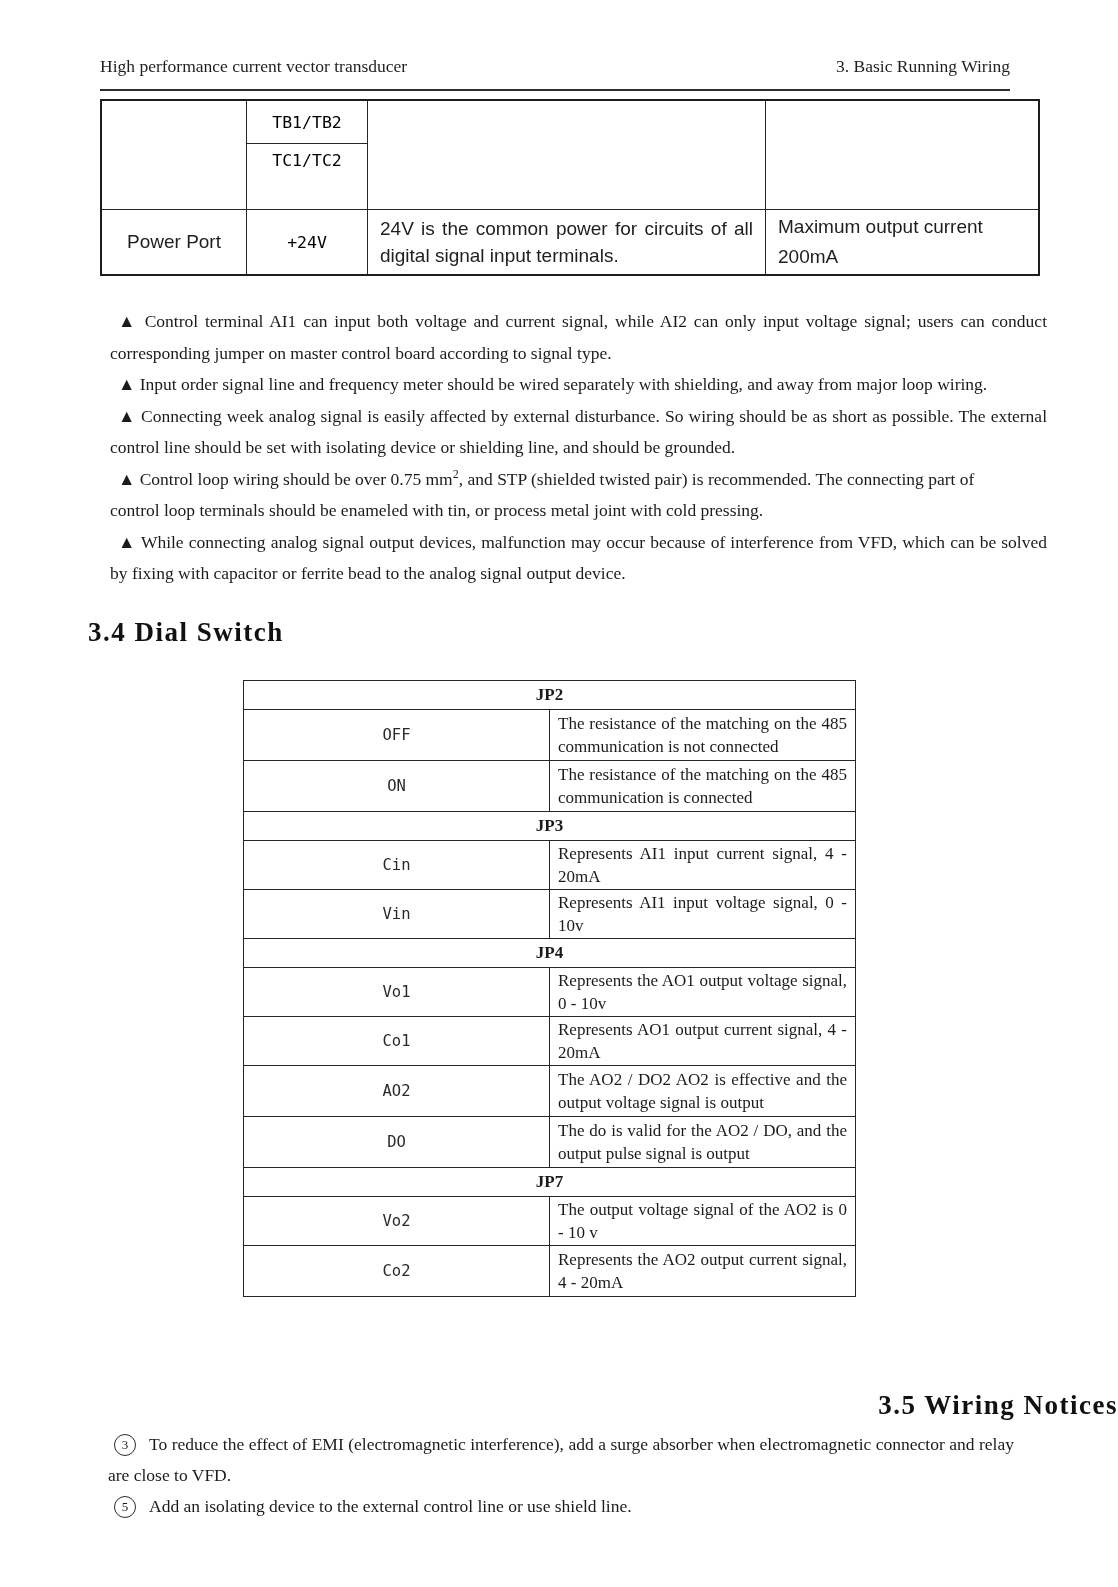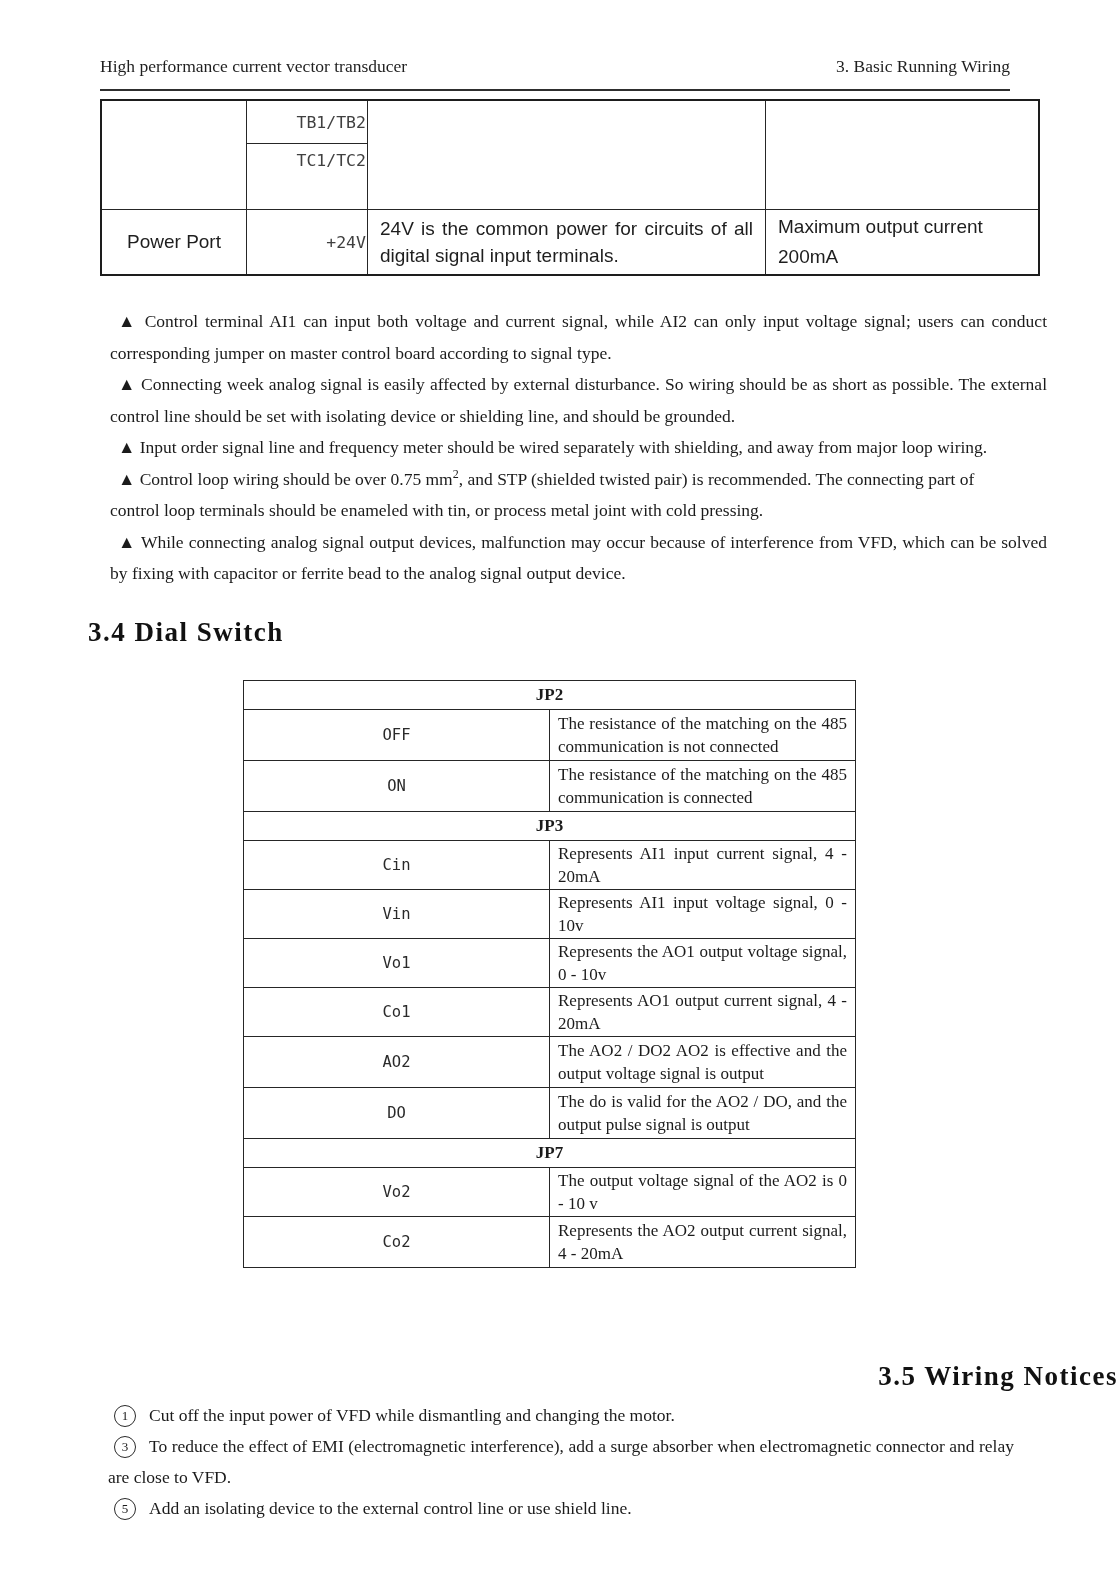--- a/index.html
+++ b/index.html
@@ -15,21 +15,21 @@
     border-bottom:2px solid #2e2e2e; font-size:17.5px; color:#1f1f1f;
   }
   
   table.power-table {
     border-collapse:collapse; table-layout:fixed;
     margin:8px 0 0 100px; width:925px;
   }
   table.power-table td { border:1.5px solid #262626; vertical-align:middle; }
   table.power-table { border:2px solid #1d1d1d; }
   .pt-c1 { width:142px; } .pt-c2 { width:118px; } .pt-c3 { width:395px; } .pt-c4 { width:270px; }
-  .pt-mono { font-family:"DejaVu Sans Mono", monospace; font-size:16.5px; color:#404040; text-align:right; }
+  .pt-mono { font-family:"DejaVu Sans Mono", monospace; font-size:16.5px; color:#000000; text-align:center; }
   .pt-tb { height:40px; }
   .pt-tc { height:57px; vertical-align:top !important; padding-top:7px; }
   .pt-power-row td { height:58px; }
   .pt-sans { font-family:"Liberation Sans", sans-serif; font-size:19px; color:#1e1e1e; }
   .pt-label { text-align:center; }
   .pt-desc { padding:2px 12px; text-align:justify; line-height:27px; }
   .pt-max  { padding:2px 12px; line-height:30px; }
   
   .notes { margin:30px 71px 0 110px; font-size:17.5px; line-height:31.5px; text-align:justify; }
   .notes p { margin:0; text-indent:8px; }
@@ -91,22 +91,22 @@
       <td class="pt-c1 pt-sans pt-label">Power Port</td>
       <td class="pt-c2 pt-mono">+24V</td>
       <td class="pt-c3 pt-sans pt-desc">24V is the common power for circuits of all digital signal input terminals.</td>
       <td class="pt-c4 pt-sans pt-max">Maximum output current 200mA</td>
     </tr>
   </tbody>
     </table>
 
   <div class="notes">
     <p>▲  Control terminal AI1 can input both voltage and current signal, while AI2 can only input voltage signal; users can conduct corresponding jumper on master control board according to signal type.</p>
+    <p>▲ Input order signal line and frequency meter should be wired separately with shielding, and away from major loop wiring.</p>
     <p>▲ Connecting week analog signal is easily affected by external disturbance. So wiring should be as short as possible. The external control line should be set with isolating device or shielding line, and should be grounded.</p>
-    <p>▲ Input order signal line and frequency meter should be wired separately with shielding, and away from major loop wiring.</p>
     <p><span>▲ Control loop wiring should be over 0.75 mm</span><sup>2</sup><span>, and STP (shielded twisted pair) is recommended. The connecting part of</span></p>
     <p class="cont">control loop terminals should be enameled with tin, or process metal joint with cold pressing.</p>
     <p>▲ While connecting analog signal output devices, malfunction may occur because of interference from VFD, which can be  solved by fixing with capacitor or ferrite bead to the analog signal output device.</p>
   </div>
 
   <div class="section-title">3.4 Dial Switch</div>
 
   <table class="dial-table">
     <tbody>
         <tr class="r1">
@@ -124,20 +124,23 @@
           <td class="dt-head" colspan="2">JP3</td>
         </tr>
     <tr class="r1">
       <td class="dt-label-col dt-label">Cin</td>
       <td class="dt-desc">Represents AI1 input current signal, 4 - 20mA</td>
     </tr>
     <tr class="r1">
       <td class="dt-label-col dt-label">Vin</td>
       <td class="dt-desc">Represents AI1 input voltage signal, 0 - 10v</td>
     </tr>
+    <tr class="r1">
+          <td class="dt-head" colspan="2">JP4</td>
+        </tr>
     <tr class="r1">
       <td class="dt-label-col dt-label">Vo1</td>
       <td class="dt-desc">Represents the AO1 output voltage signal, 0 - 10v</td>
     </tr>
     <tr class="r1">
       <td class="dt-label-col dt-label">Co1</td>
       <td class="dt-desc">Represents AO1 output current signal, 4 - 20mA</td>
     </tr>
     <tr class="r2">
       <td class="dt-label-col dt-label">AO2</td>
@@ -157,18 +160,17 @@
     <tr class="r2">
       <td class="dt-label-col dt-label">Co2</td>
       <td class="dt-desc">Represents the AO2 output current signal, 4 - 20mA</td>
     </tr>
   </tbody>
     </table>
 
   <div class="section-title second">3.5 Wiring Notices</div>
 
   <div class="wiring-items">
-    <p><span class="num-circle">1</span><span>Cut off the input power of VFD while dismantling and changing the motor.</span></p>
     <p><span class="num-circle">3</span><span>To reduce the effect of EMI (electromagnetic interference), add a surge absorber when electromagnetic connector  and relay are close to VFD.</span></p>
     <p><span class="num-circle">5</span><span>Add an isolating device to the external control line or  use shield line.</span></p>
   </div>
 
 </div>
 
 </body></html>

